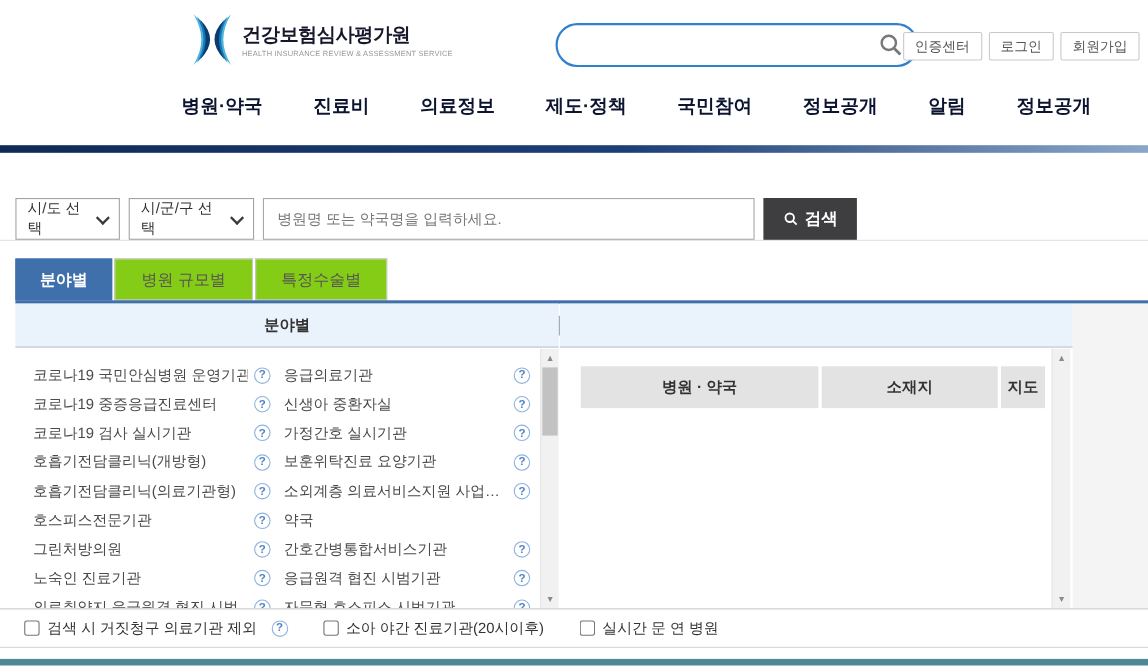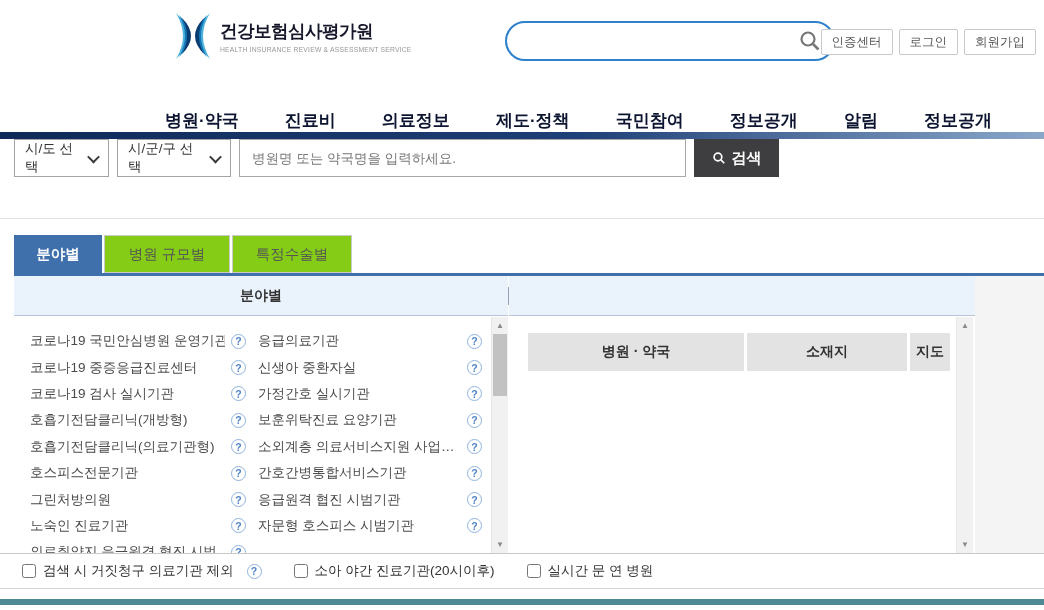--- a/index.html
+++ b/index.html
@@ -16,28 +16,28 @@
        border:2px solid var(--search_border);border-radius:20px;background:#fff;}
   .search-pill input{position:absolute;left:16px;top:3px;width:260px;height:28px;border:none;outline:none;
        font-size:14px;font-family:inherit;background:transparent;}
   .search-pill .mag{position:absolute;right:11px;top:6px;}
   .util-buttons{position:absolute;right:8px;top:29px;display:flex;gap:6px;align-items:flex-end;}
   .util-buttons button{height:26px;padding:0 10px;font-size:12.5px;color:#555;background:#fff;
        border:1px solid #c9c9c9;border-radius:2px;font-family:inherit;cursor:pointer;white-space:nowrap;}
 
   
   .gnb{position:absolute;left:165px;right:52px;top:85px;height:47px;display:flex;
-       justify-content:space-between;align-items:flex-end;}
+       justify-content:space-between;align-items:flex-start;}
   .gnb a{font-size:17px;font-weight:bold;color:#0c1430;text-decoration:none;white-space:nowrap;cursor:pointer;}
   .gnb-bar{position:absolute;left:0;right:0;top:132px;height:7px;
        background:linear-gradient(90deg,var(--nav_dark) 0%,var(--nav_mid) 55%,var(--nav_light) 100%);}
 
   
   .filterbar{position:absolute;left:0;right:0;top:139px;height:80px;border-bottom:1px solid #e2e2e2;
-       display:flex;align-items:flex-start;padding-left:14px;gap:8px;box-sizing:border-box;background:#fff;}
+       display:flex;align-items:flex-end;padding-left:14px;gap:8px;box-sizing:border-box;background:#fff;}
   .select{height:38px;box-sizing:border-box;border:1px solid #a3a3a3;background:#fff;display:flex;
        align-items:center;justify-content:space-between;padding:0 10px;font-size:13.5px;color:#333;cursor:pointer;}
   .select.s1{width:95px}.select.s2{width:114px}.select.s3{width:122px}
   .chev{width:7px;height:7px;border-right:2px solid #3a3a3a;border-bottom:2px solid #3a3a3a;
        transform:rotate(45deg) translate(-1px,-1px);margin-left:6px;flex:none;}
   .kw{width:447px;height:38px;box-sizing:border-box;border:1px solid #a8a8a8;padding:0 12px;
        font-size:13.5px;font-family:inherit;color:#333;outline:none;}
   .kw::placeholder{color:#777;}
   .search-btn{width:85px;height:38px;border:none;background:var(--btn_dark);color:#fff;font-weight:bold;
        font-size:15px;font-family:inherit;display:flex;align-items:center;justify-content:center;gap:6px;cursor:pointer;}
@@ -263,20 +263,24 @@
             <div class="cat-row">
               <span class="cat-label">보훈위탁진료 요양기관</span>
               <span class="help">?</span>
             </div>
 
             <div class="cat-row">
               <span class="cat-label">소외계층 의료서비스지원 사업…</span>
               <span class="help">?</span>
             </div>
 
+            <div class="cat-row">
+              <span class="cat-label">약국</span>
+
+            </div>
 
             <div class="cat-row">
               <span class="cat-label">간호간병통합서비스기관</span>
               <span class="help">?</span>
             </div>
 
             <div class="cat-row">
               <span class="cat-label">응급원격 협진 시범기관</span>
               <span class="help">?</span>
             </div>

